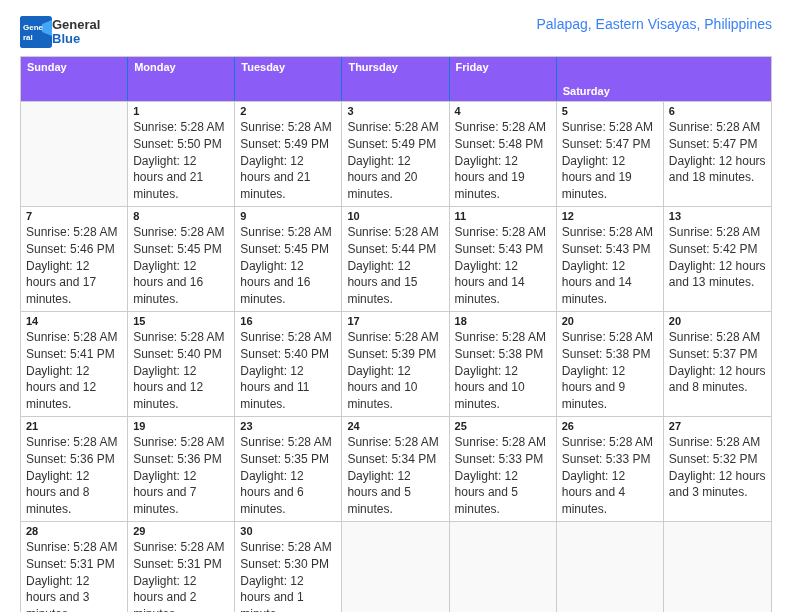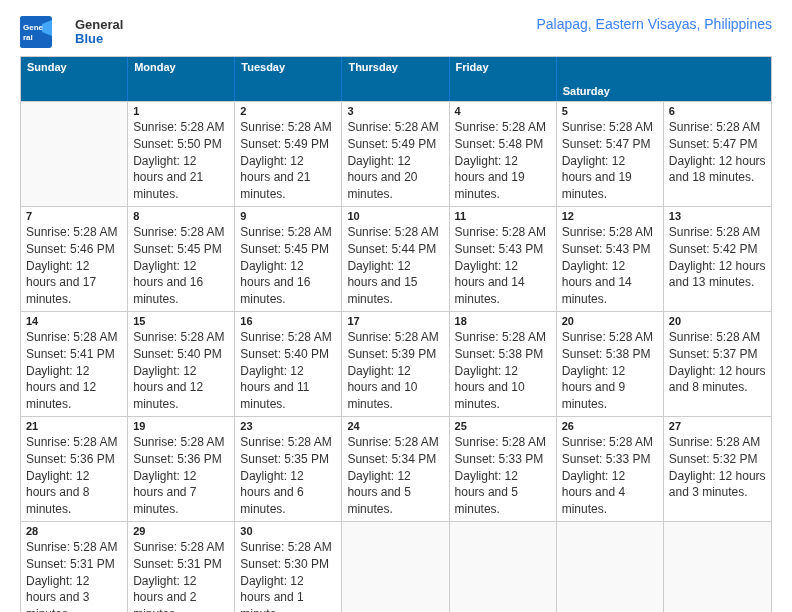--- a/index.html
+++ b/index.html
@@ -26,21 +26,20 @@
     .logo {
       display: flex;
       align-items: center;
     }
     .logo-text {
       display: flex;
       flex-direction: column;
       font-size: 13px;
       font-weight: bold;
       line-height: 1.1;
-      margin-left: 23px;
     }
     .logo-text .general {
       color: #333;
     }
     .logo-text .blue {
       color: #1565c0;
     }
     .title-block {
       text-align: right;
     }
@@ -56,21 +55,21 @@
     }
     .calendar {
       flex: 1;
       display: flex;
       flex-direction: column;
       border: 1px solid #ccc;
     }
     .cal-header-row {
       display: grid;
       grid-template-columns: repeat(7, 1fr);
-      background: #0369a1;
+      background: #8b5cf6;
     }
     .cal-header-cell {
       color: #fff;
       font-size: 11px;
       font-weight: bold;
       padding: 4px 6px;
       border-right: 1px solid #1976d2;
     }
     .cal-header-cell:last-child { border-right: none; margin-top: 24px; }
     .cal-body {

